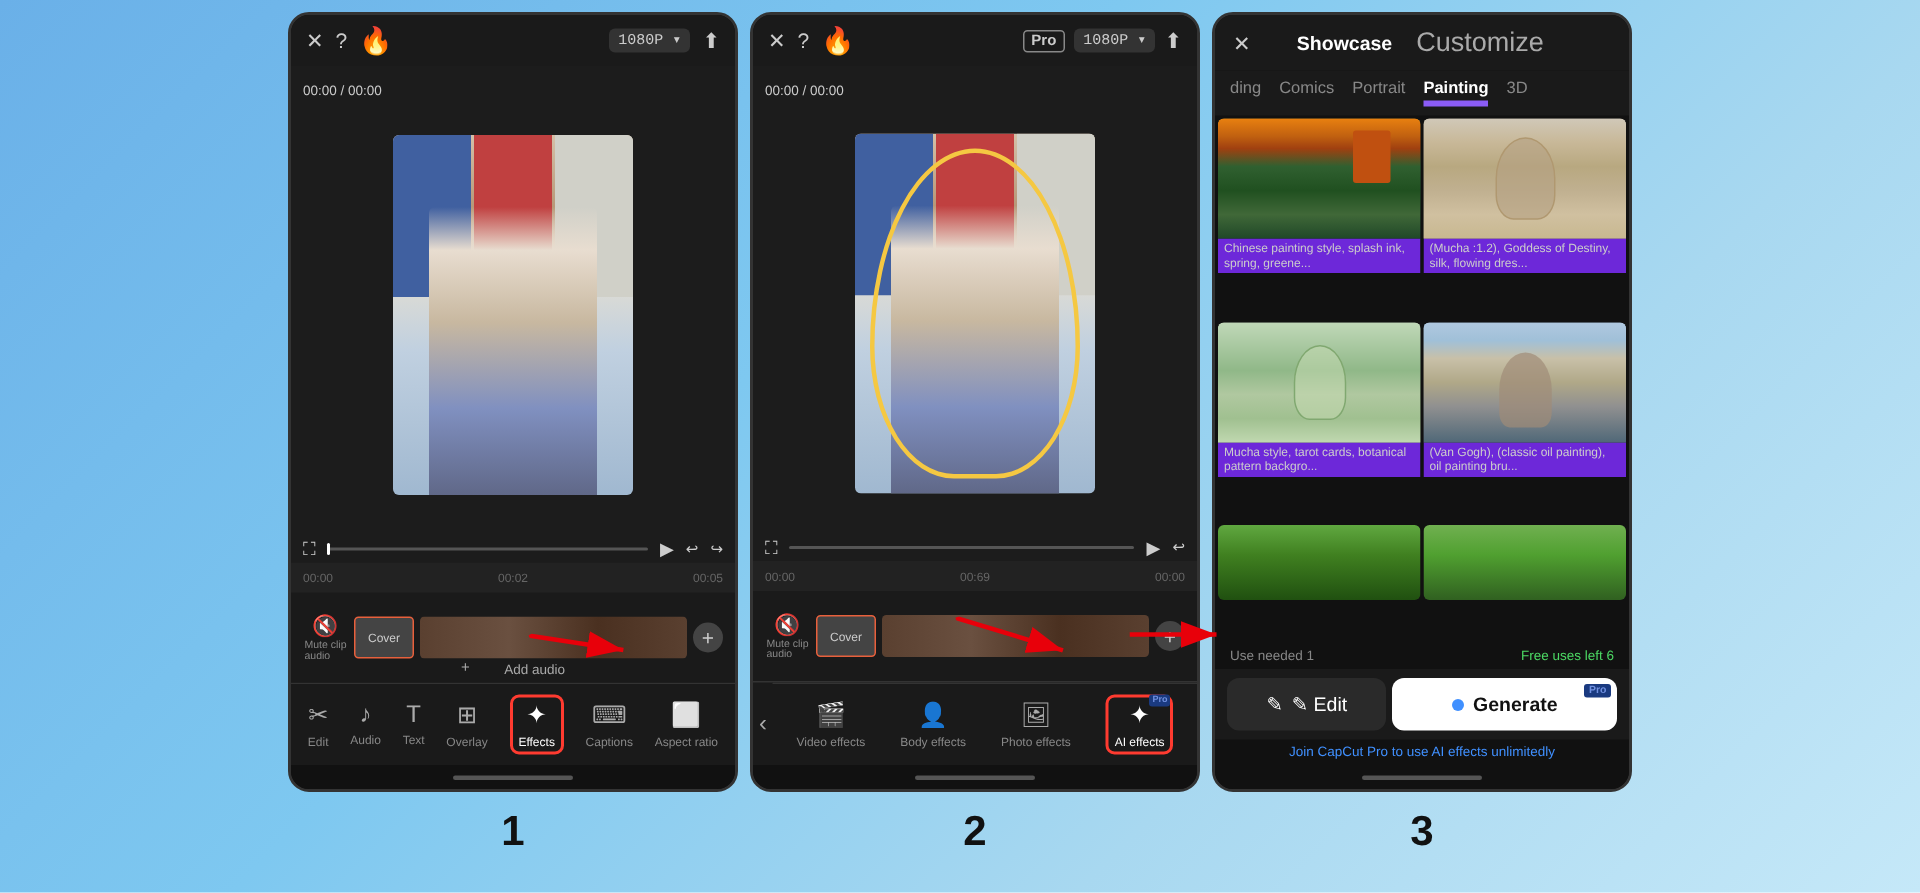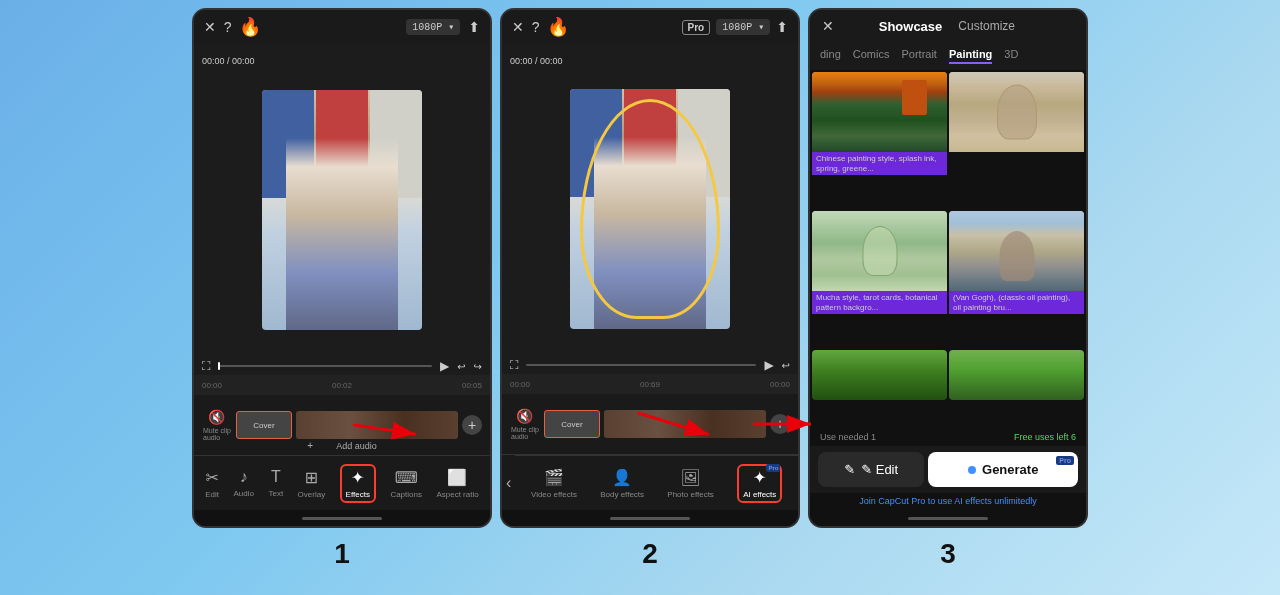--- a/index.html
+++ b/index.html
@@ -158,21 +158,21 @@
       flex-direction: column;
       align-items: center;
       font-size: 7px;
       color: #888;
       gap: 2px;
       width: 30px;
     }
     .cover-track {
       background: #444;
       height: 28px;
-      width: 56px;
+      width: 40px;
       border-radius: 3px;
       display: flex;
       align-items: center;
       justify-content: center;
       font-size: 8px;
       color: #ccc;
       border: 1px solid #e8603c;
     }
     .video-track {
       flex: 1;
@@ -267,41 +267,41 @@
     .panel-tab {
       font-size: 13px;
       color: #888;
       cursor: pointer;
     }
     .panel-tab.active {
       color: #fff;
       font-weight: 600;
     }
     .customize-tab {
-      font-size: 12px;
+      font-size: 18px;
       color: #aaa;
     }
     .category-tabs {
       display: flex;
       gap: 12px;
       padding: 6px 10px;
       background: #1a1a1a;
       overflow: hidden;
       flex-shrink: 0;
     }
     .cat-tab {
       font-size: 11px;
       color: #888;
       cursor: pointer;
       white-space: nowrap;
     }
     .cat-tab.active {
       color: #fff;
       font-weight: 600;
-      border-bottom: 2px solid #8b5cf6;
+      border-bottom: 4px solid #8b5cf6;
       padding-bottom: 2px;
     }
     .gallery-grid {
       display: grid;
       grid-template-columns: 1fr 1fr;
       gap: 2px;
       padding: 2px;
       flex: 1;
       overflow: hidden;
     }
@@ -758,20 +758,21 @@
             </div>
             <div class="gallery-caption">Chinese painting style, splash ink, spring, greene...</div>
           </div>
 
           <div class="gallery-item">
             <div class="gallery-img img-mucha">
               <div style="width:100%;height:100%;background:linear-gradient(180deg,#d0c8b8 0%,#c8b898 20%,#b8a880 40%,#c0b090 60%,#d0c0a0 80%,#c8b890 100%);position:relative;overflow:hidden;">
                 <div style="position:absolute;top:50%;left:50%;transform:translate(-50%,-50%);width:40px;height:55px;background:rgba(180,160,130,0.6);border-radius:50% 50% 30% 30%;border:1px solid #b09870;"></div>
               </div>
             </div>
+            <div class="gallery-caption">(Mucha :1.2), Goddess of Destiny, silk, flowing dres...</div>
           </div>
 
           <div class="gallery-item">
             <div class="gallery-img img-mucha2">
               <div style="width:100%;height:100%;background:linear-gradient(180deg,#c0d8b8 0%,#a8c8a0 20%,#90b888 40%,#b0c8a0 60%,#a0c090 80%,#c0d8b0 100%);position:relative;overflow:hidden;">
                 <div style="position:absolute;top:50%;left:50%;transform:translate(-50%,-50%);width:35px;height:50px;background:rgba(200,220,180,0.5);border-radius:50% 50% 30% 30%;border:1px solid #80a870;"></div>
               </div>
             </div>
             <div class="gallery-caption">Mucha style, tarot cards, botanical pattern backgro...</div>
           </div>

